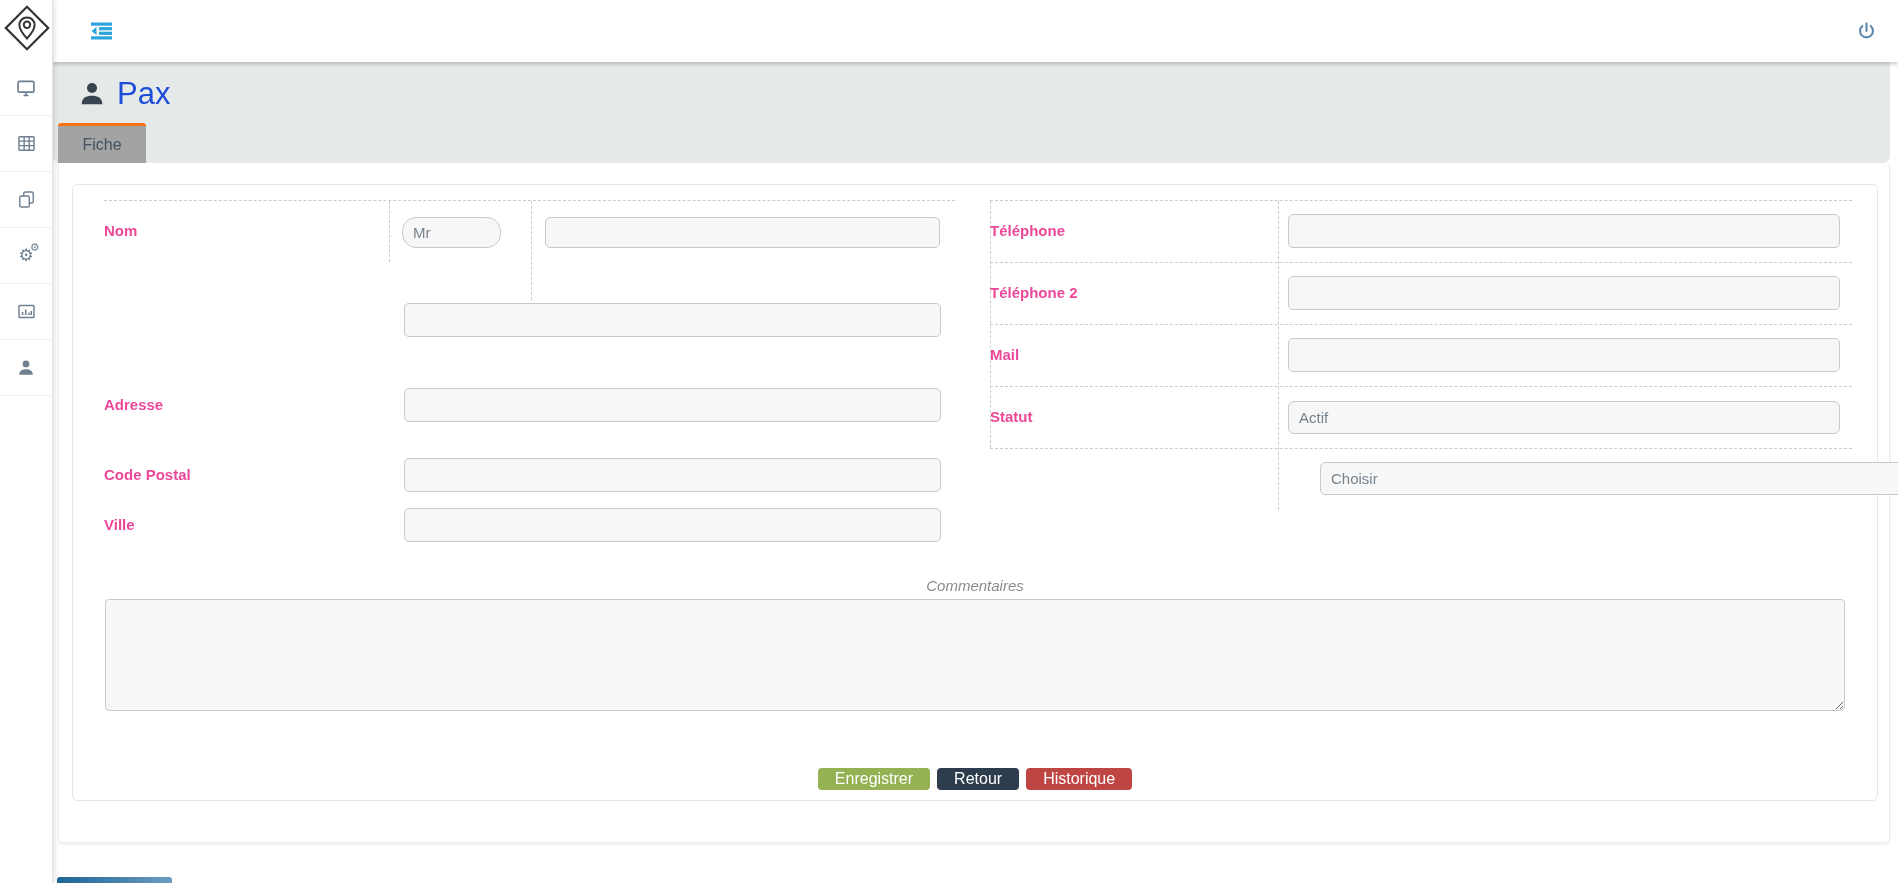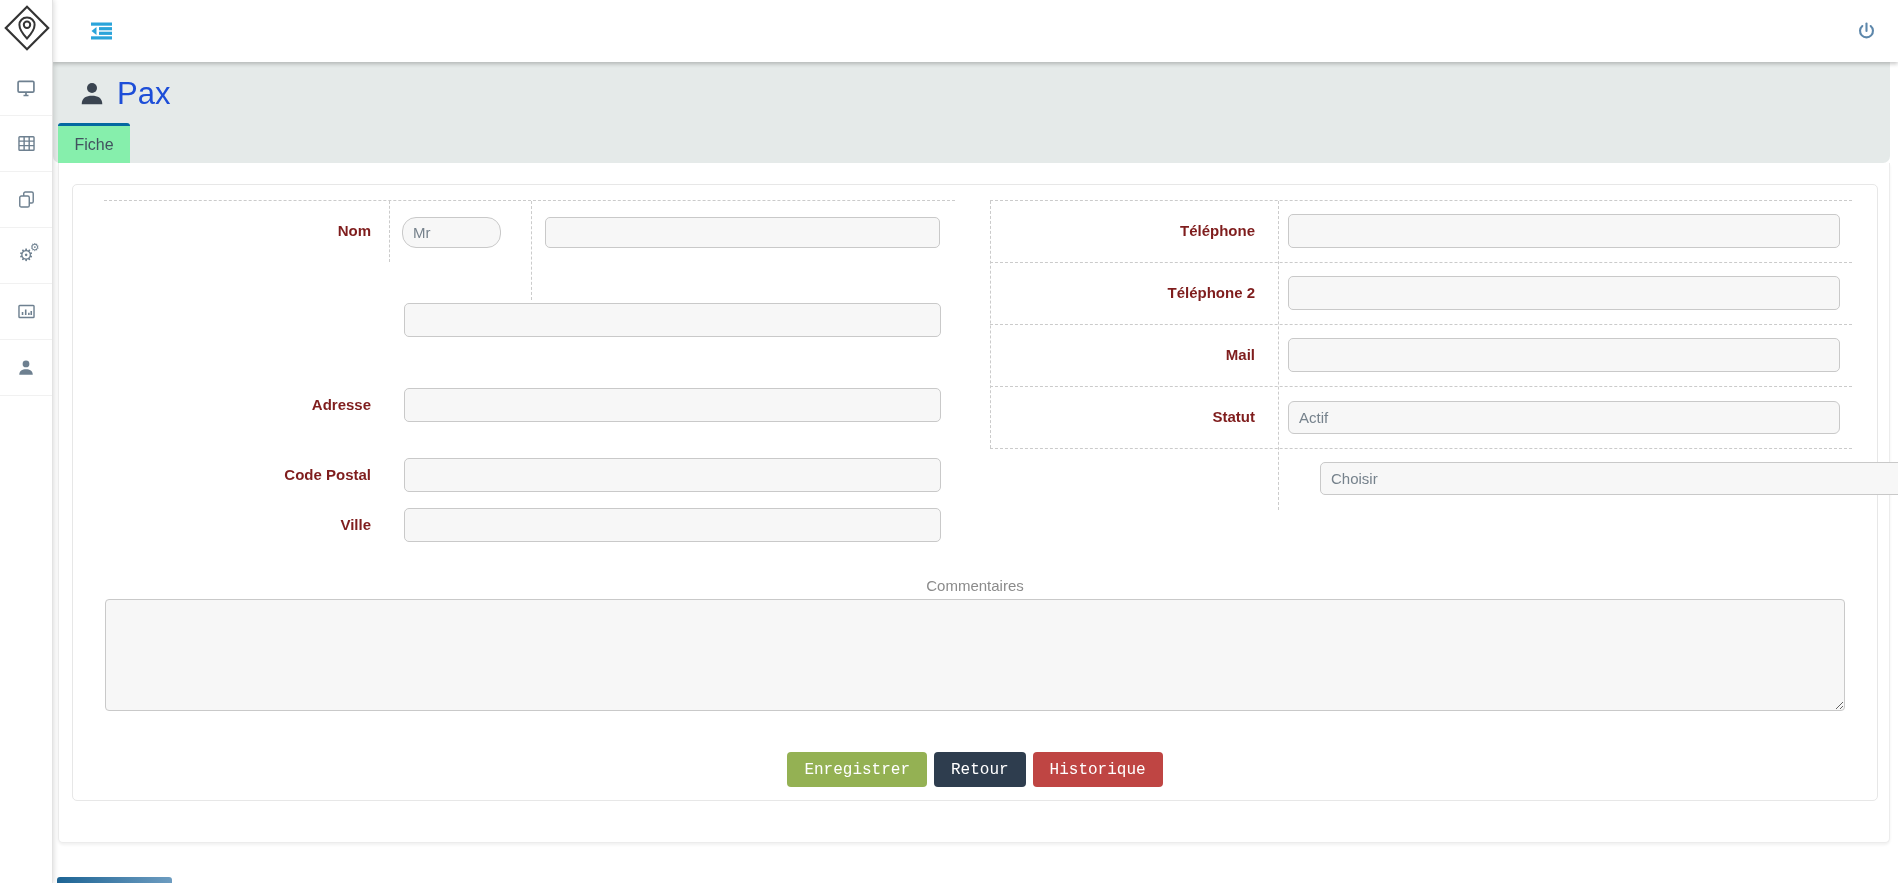--- a/index.html
+++ b/index.html
@@ -24,46 +24,46 @@
   .power-btn { position:absolute; right:22px; top:22px; width:19px; height:19px; cursor:pointer; }
 
   
   .band { position:absolute; left:53px; top:62px; width:1837px; height:101px; background:#e5eae9;
           border-radius:0 0 7px 7px; }
   .page-title { position:absolute; left:26px; top:14px; display:flex; align-items:center; gap:12px; }
   .page-title .ttl { font-size:31px; color:#1d4ed8; }
   .tabs { position:absolute; left:5px; bottom:0; display:flex; gap:3px; align-items:flex-end; }
   .tab { height:40px; display:flex; align-items:center; justify-content:center;
          font-size:16px; color:#42525f; cursor:pointer; }
-  .tab.active { width:72px; background:#86efac; border-top:3px solid #0369a1; border-radius:3px 3px 0 0; }
+  .tab.active { width:88px; background:#a3a3a3; border-top:3px solid #f97316; border-radius:3px 3px 0 0; }
   .tab.inactive { width:221px; background:#f3f4f4; border-radius:3px 3px 0 0; }
 
   
   .content { position:absolute; left:58px; top:163px; width:1832px; height:680px; background:#fff;
              border:1px solid #ececec; border-top:none; border-radius:0 0 5px 5px;
              box-shadow:0 2px 3px rgba(0,0,0,.06); }
   .panel { position:absolute; left:13px; top:21px; width:1806px; height:617px;
            border:1px solid #e7e7e7; border-radius:5px; background:#fff; }
 
   .dash-h { position:absolute; height:0; border-top:1px dashed #cbcbcb; }
   .dash-v { position:absolute; width:0; border-left:1px dashed #cbcbcb; }
 
-  .flabel { position:absolute; font-size:15px; font-weight:bold; color:#7f1d1d; text-align:right; }
+  .flabel { position:absolute; font-size:15px; font-weight:bold; color:#ec4899; text-align:left; }
   .txt, .sel { background:#f7f7f7; border:1px solid #c9c9c9; border-radius:5px;
                font-family:inherit; font-size:15px; color:#555; padding:0 10px; position:absolute; }
   .sel { appearance:none; -webkit-appearance:none; color:#76828c; }
 
   .comments-label { position:absolute; left:0; top:392px; width:100%; text-align:center;
-                    font-size:15px; color:#8b8b8b; }
+                    font-size:15px; color:#8b8b8b;font-style:italic; }
   .comments-area { position:absolute; left:32px; top:414px; width:1740px; height:112px;
                    background:#f7f7f7; border:1px solid #c9c9c9; border-radius:4px;
                    resize:vertical; font-family:inherit; font-size:15px; color:#555; padding:8px 10px; }
   .btn-row { position:absolute; left:0; top:567px; width:100%; display:flex; justify-content:center; gap:7px; }
-  .btn { height:35px; border:none; border-radius:4px; color:#fff; font-family:Liberation Mono, monospace;
-         font-size:16px; padding:0 17px; cursor:pointer; }
+  .btn { height:22px; border:none; border-radius:4px; color:#fff; font-family:Liberation Sans, sans-serif;
+         font-size:16px; padding:0 17px; cursor:pointer;margin-top:16px; }
 
   .footer-bar { position:absolute; left:57px; bottom:0; width:115px; height:6px;
                 background:linear-gradient(to right,#1d6494,#6d9cc0); border-radius:3px 3px 0 0; }
 
   svg { display:block; }
 </style>
 </head>
 <body>
 
 <div class="app">

